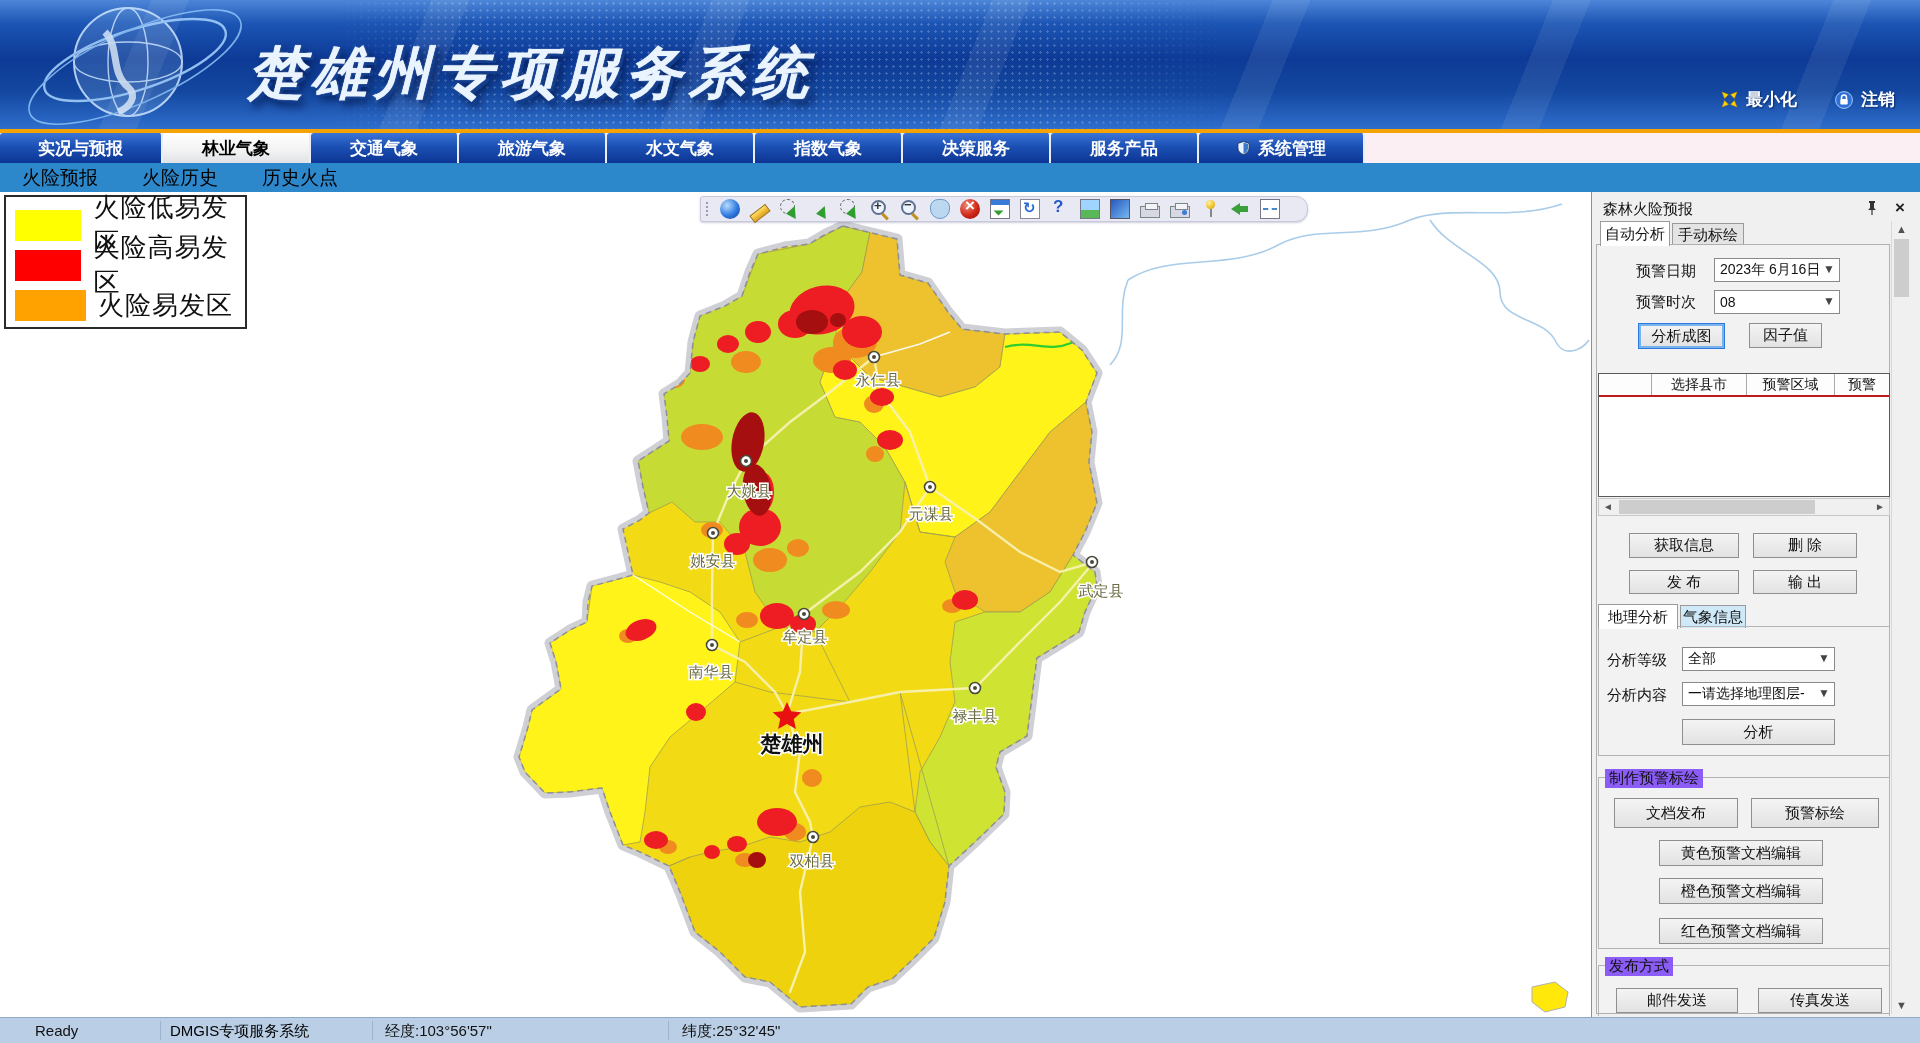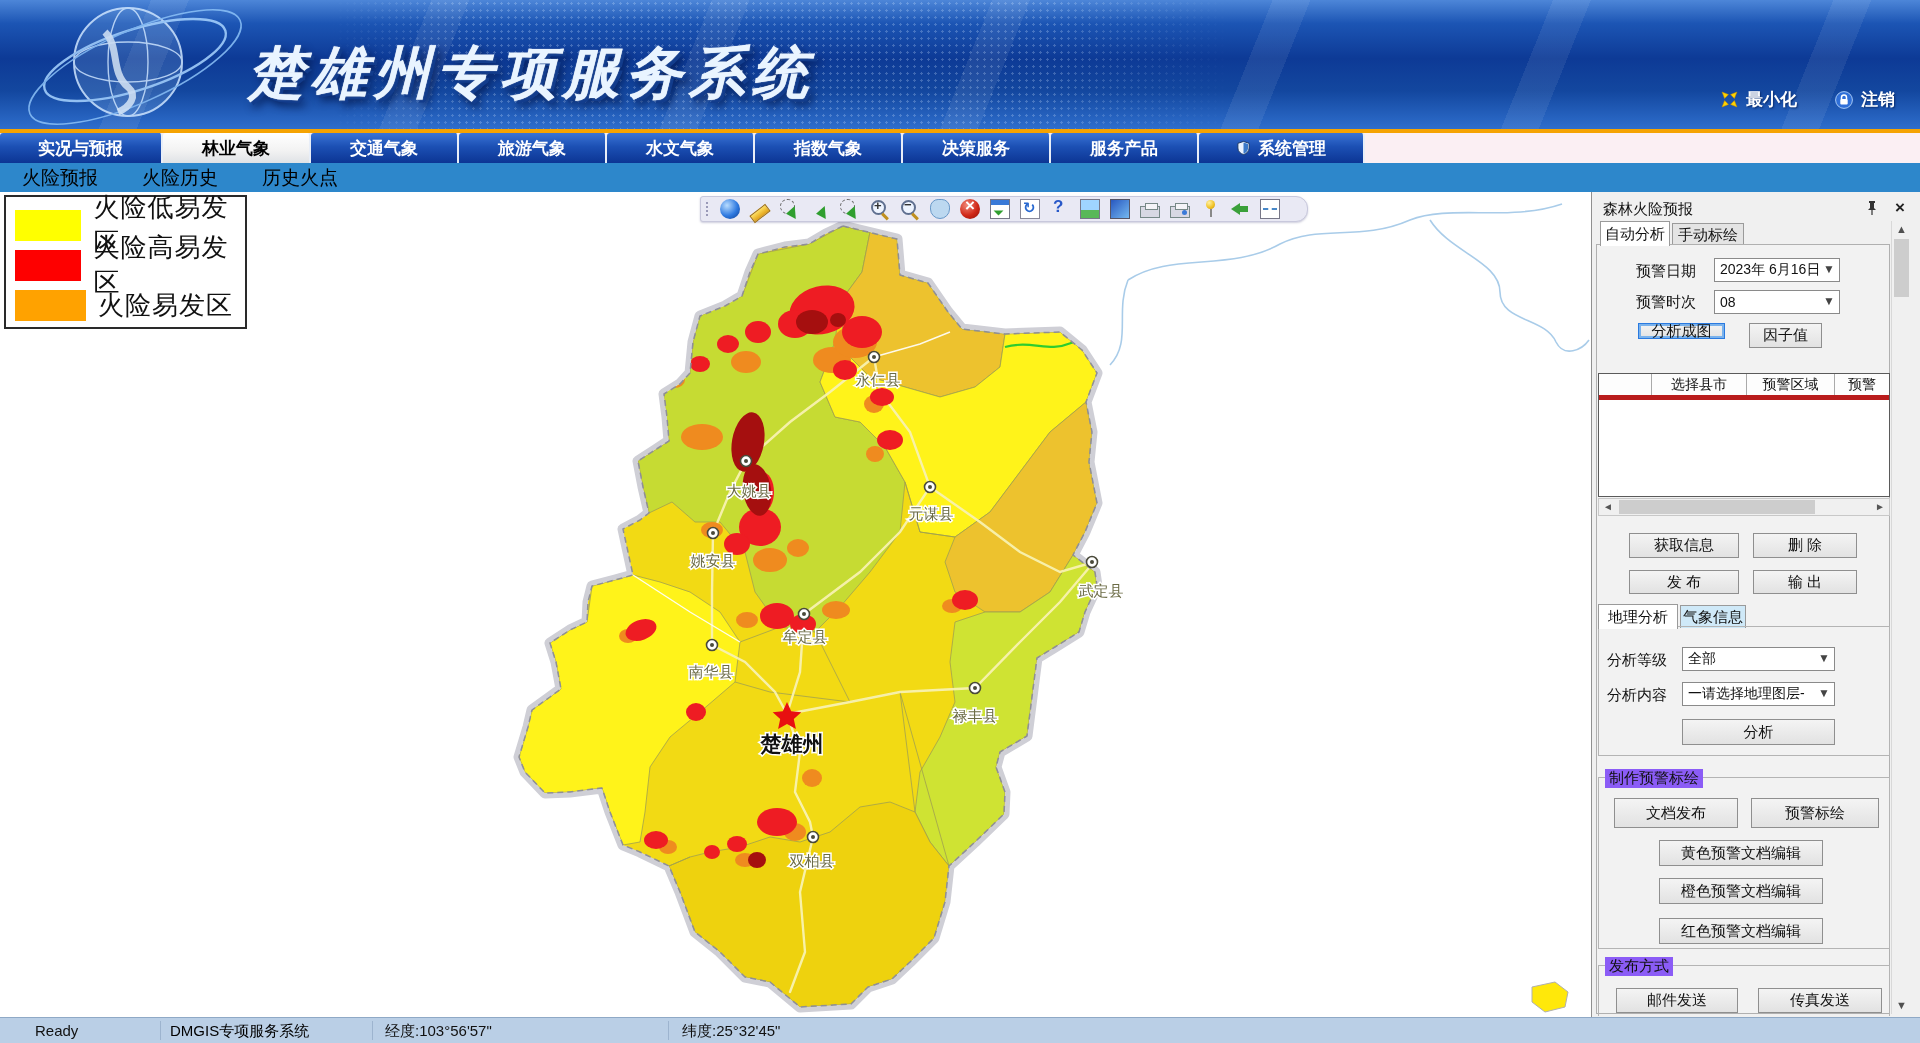--- a/index.html
+++ b/index.html
@@ -105,21 +105,21 @@
     border:1px solid #b0b0b0;box-sizing:border-box;}
   .plabel{position:absolute;font-size:15px;}
   .combo{position:absolute;background:#fff;border:1px solid #8a8a8a;box-sizing:border-box;height:24px;
     display:flex;align-items:center;padding-left:5px;font-size:14px;cursor:pointer;}
   .combo .chev{position:absolute;right:4px;top:3px;color:#444;font-size:12px;}
   .pbtn{position:absolute;background:linear-gradient(#f4f4f4,#e2e2e2);border:1px solid #8f8f8f;
     box-sizing:border-box;display:flex;align-items:center;justify-content:center;font-size:15px;cursor:pointer;}
   .pbtn.focused{border:1px solid #2a7ae0;box-shadow:0 0 0 2px #7ab2ec inset;}
   #ptable{position:absolute;left:6px;top:181px;width:292px;height:124px;background:#fff;border:1px solid #5a5a5a;
     box-sizing:border-box;overflow:hidden;}
-  #ptable .hrow{display:flex;height:21px;border-bottom:5px solid #b91c1c;}
+  #ptable .hrow{display:flex;height:21px;border-bottom:2px solid #b91c1c;}
   #ptable .hcell{box-sizing:border-box;border-right:1px solid #aaa;font-size:14px;display:flex;
     align-items:center;justify-content:center;background:#fdfdfd;}
   .hscroll{position:absolute;left:6px;top:306px;width:292px;height:18px;background:#f0f0f0;border:1px solid #c8c8c8;
     box-sizing:border-box;}
   .hscroll .thumb{position:absolute;left:20px;top:1px;width:196px;height:14px;background:#cdcdcd;}
   .sarrow{position:absolute;color:#555;font-size:10px;top:2px;cursor:pointer;}
   #subtab-geo{left:6px;top:412px;width:80px;}
   #subtab-wx{left:88px;top:413px;width:66px;background:#cfe9f8;}
   .groupbox{position:absolute;border:1px solid #b4b4b4;box-sizing:border-box;}
   .grouptitle{position:absolute;top:-9px;left:6px;background:#8b5cf6;padding:0 4px;font-size:15px;}
@@ -432,21 +432,21 @@
     <div class="combo" style="left:122px;top:66px;width:126px">
       <span>2023年 6月16日</span>
       <span class="chev">▼</span>
     </div>
     <span class="plabel" style="left:44px;top:101px">预警时次</span>
     <div class="combo" style="left:122px;top:98px;width:126px">
       <span>08</span>
       <span class="chev">▼</span>
     </div>
 
-    <div class="pbtn focused" style="left:46px;top:131px;width:87px;height:16px">
+    <div class="pbtn focused" style="left:46px;top:131px;width:87px;height:26px">
       <span>分析成图</span>
       </div>
     <div class="pbtn" style="left:157px;top:131px;width:73px;height:25px">
       <span>因子值</span>
       </div>
 
     <div id="ptable">
       <div class="hrow">
         <div class="hcell" style="width:53px"></div>
         <div class="hcell" style="width:95px">选择县市</div>

